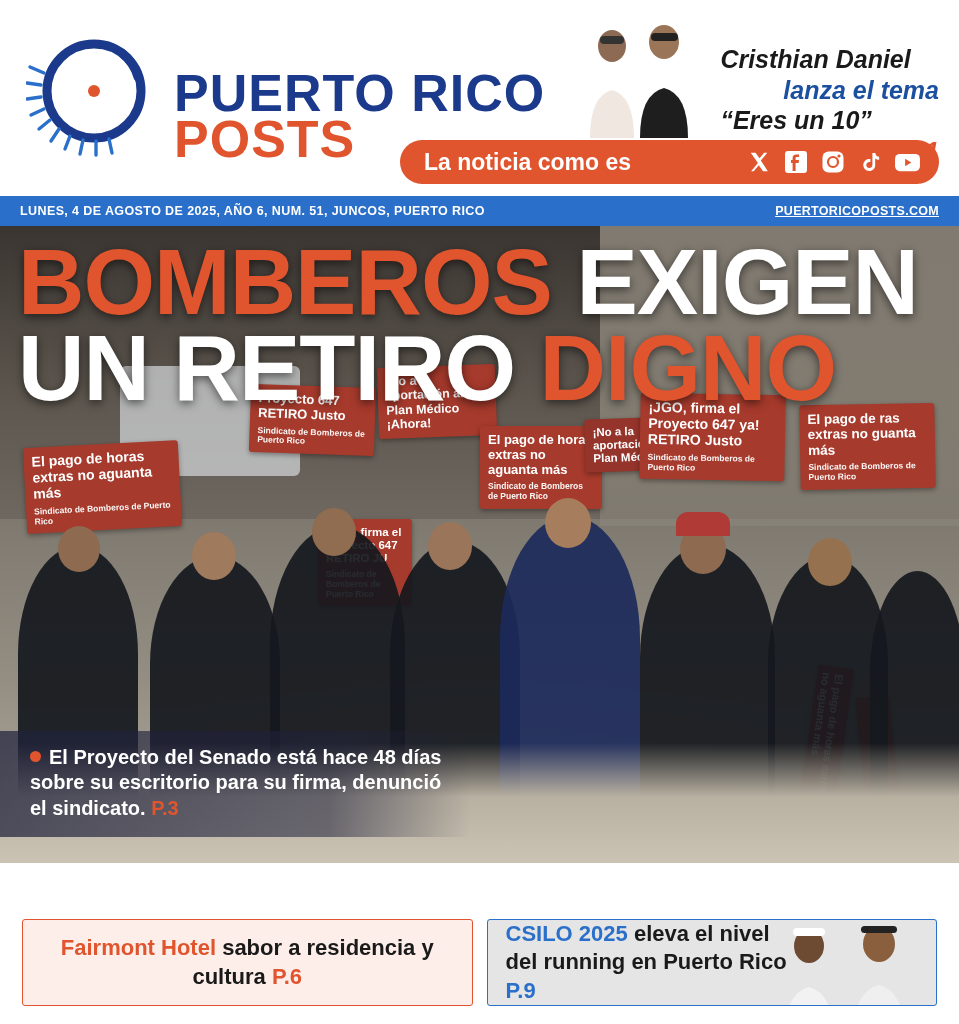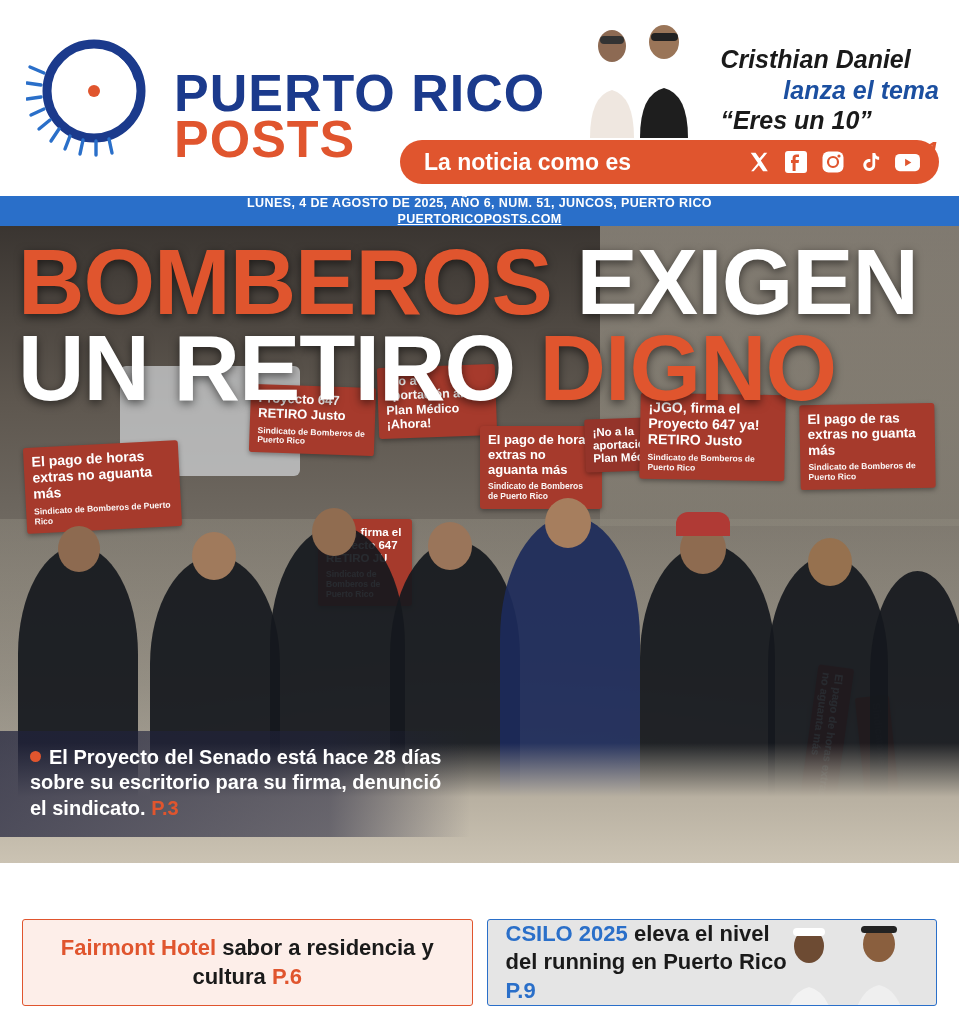--- a/index.html
+++ b/index.html
@@ -107,21 +107,20 @@
     height:30px;
     background:#2a6fc9;
     color:#ffffff;
     display:flex;
     align-items:center;
     justify-content:space-between;
     padding:0 20px;
     font-size:12.5px;
     font-weight:bold;
     letter-spacing:0.4px;
-    flex-direction:column;
   }
   .datebar .site { letter-spacing:0.3px;text-decoration:underline; }
 
   
   .hero {
     position:relative;
     height:637px;
     overflow:hidden;
     background:#6d6a63;
   }
@@ -378,21 +377,21 @@
       <span class="hl-orange">BOMBEROS</span>
       <span class="hl-white">EXIGEN</span>
     </div>
     <div class="hl-line">
       <span class="hl-white">UN RETIRO</span>
       <span class="hl-orange">DIGNO</span>
     </div>
   </div>
 
   <div class="deck">
-    <span class="bullet"></span><span>El Proyecto del Senado está hace 28 días sobre su escritorio para su firma, denunció el sindicato.</span>
+    <span class="bullet"></span><span>El Proyecto del Senado está hace 48 días sobre su escritorio para su firma, denunció el sindicato.</span>
     <span class="page-ref">P.3</span>
   </div>
 </div>
 
 <div class="teasers">
 
   <div class="teaser left">
     <div class="teaser-text">
       <span class="t-orange">Fairmont Hotel</span><span> sabor a residencia y cultura </span><span class="t-orange">P.6</span>
     </div>

